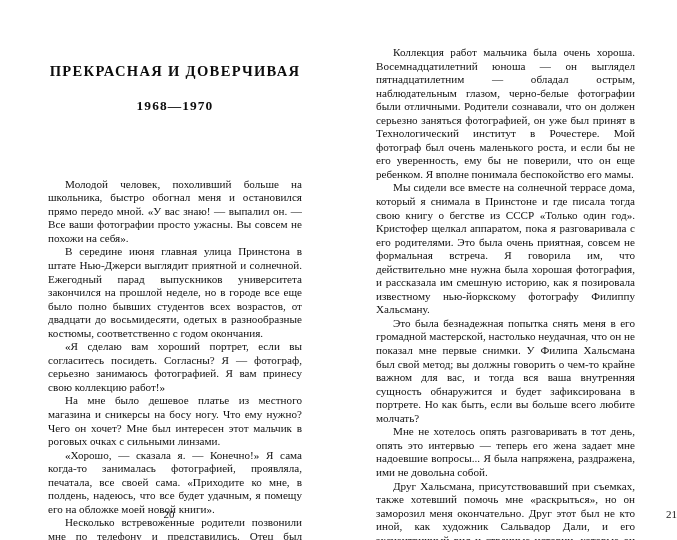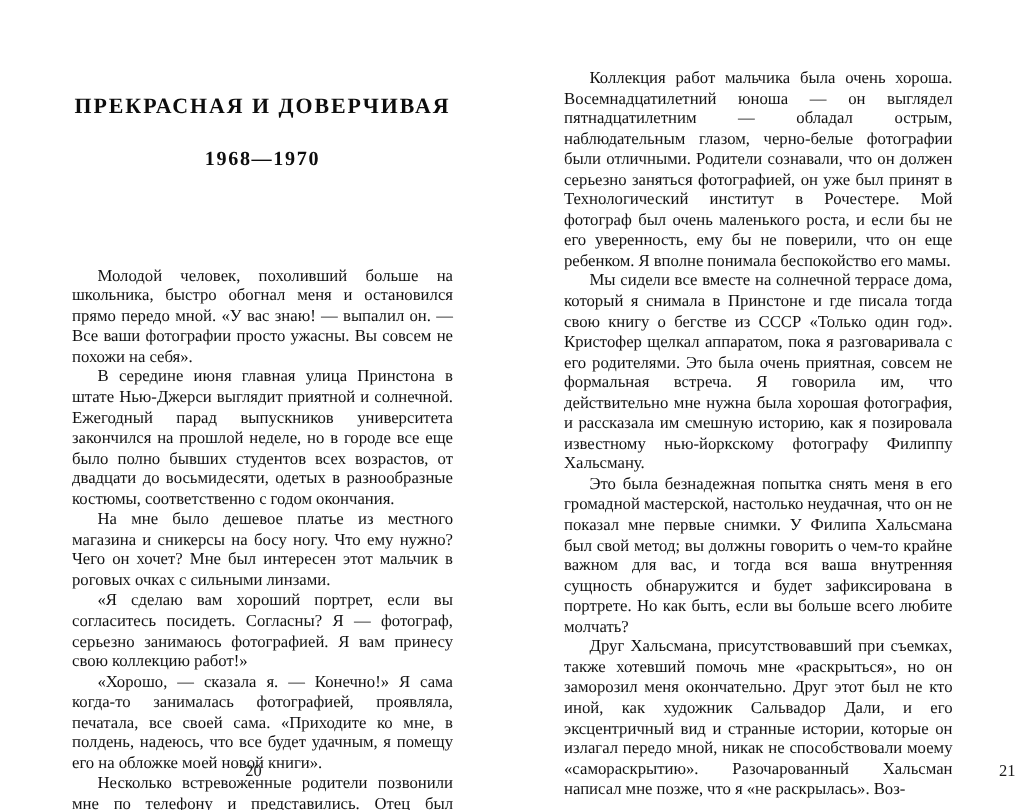--- a/index.html
+++ b/index.html
@@ -95,32 +95,33 @@
 
 <div class="page">
   <div class="spread">
 
     <div class="leaf leaf-left">
       <h1 class="chapter-title">ПРЕКРАСНАЯ И ДОВЕРЧИВАЯ</h1>
       <div class="chapter-dates">1968—1970</div>
       <div class="body-col">
         <p class="para">Молодой человек, похоливший больше на школьника, быстро обогнал меня и остановился прямо передо мной. «У вас знаю! — выпалил он. — Все ваши фотографии просто ужасны. Вы совсем не похожи на себя».</p>
         <p class="para">В середине июня главная улица Принстона в штате Нью-Джерси выглядит приятной и солнечной. Ежегодный парад выпускников университета закончился на прошлой неделе, но в городе все еще было полно бывших студентов всех возрастов, от двадцати до восьмидесяти, одетых в разнообразные костюмы, соответственно с годом окончания.</p>
+        <p class="para">«Я сделаю вам хороший портрет, если вы согласитесь посидеть. Согласны? Я — фотограф, серьезно занимаюсь фотографией. Я вам принесу свою коллекцию работ!»</p>
         <p class="para">На мне было дешевое платье из местного магазина и сникерсы на босу ногу. Что ему нужно? Чего он хочет? Мне был интересен этот мальчик в роговых очках с сильными линзами.</p>
-        <p class="para">«Я сделаю вам хороший портрет, если вы согласитесь посидеть. Согласны? Я — фотограф, серьезно занимаюсь фотографией. Я вам принесу свою коллекцию работ!»</p>
         <p class="para">«Хорошо, — сказала я. — Конечно!» Я сама когда-то занималась фотографией, проявляла, печатала, все своей сама. «Приходите ко мне, в полдень, надеюсь, что все будет удачным, я помещу его на обложке моей новой книги».</p>
         <p class="para">Несколько встревоженные родители позвонили мне по телефону и представились. Отец был инженером по многим патентованным изобретениям. Он был заинтересован. Мать была озабочена. Я заверила их, что мои намерения вполне серьезны.</p>
       </div>
       <div class="folio folio-left">20</div>
     </div>
 
     <div class="leaf leaf-right">
       <div class="body-col">
         <p class="para">Коллекция работ мальчика была очень хороша. Восемнадцатилетний юноша — он выглядел пятнадцатилетним — обладал острым, наблюдательным глазом, черно-белые фотографии были отличными. Родители сознавали, что он должен серьезно заняться фотографией, он уже был принят в Технологический институт в Рочестере. Мой фотограф был очень маленького роста, и если бы не его уверенность, ему бы не поверили, что он еще ребенком. Я вполне понимала беспокойство его мамы.</p>
         <p class="para">Мы сидели все вместе на солнечной террасе дома, который я снимала в Принстоне и где писала тогда свою книгу о бегстве из СССР «Только один год». Кристофер щелкал аппаратом, пока я разговаривала с его родителями. Это была очень приятная, совсем не формальная встреча. Я говорила им, что действительно мне нужна была хорошая фотография, и рассказала им смешную историю, как я позировала известному нью-йоркскому фотографу Филиппу Хальсману.</p>
         <p class="para">Это была безнадежная попытка снять меня в его громадной мастерской, настолько неудачная, что он не показал мне первые снимки. У Филипа Хальсмана был свой метод; вы должны говорить о чем-то крайне важном для вас, и тогда вся ваша внутренняя сущность обнаружится и будет зафиксирована в портрете. Но как быть, если вы больше всего любите молчать?</p>
+        <p class="para">Мне не хотелось опять разговаривать в тот день, опять это интервью — теперь его жена задает мне надоевшие вопросы... Я была напряжена, раздражена, ими не довольна собой.</p>
         <p class="para">Друг Хальсмана, присутствовавший при съемках, также хотевший помочь мне «раскрыться», но он заморозил меня окончательно. Друг этот был не кто иной, как художник Сальвадор Дали, и его эксцентричный вид и странные истории, которые он излагал передо мной, никак не способствовали моему «самораскрытию». Разочарованный Хальсман написал мне позже, что я «не раскрылась». Воз-</p>
       </div>
       <div class="folio folio-right">21</div>
     </div>
 
   </div>
 </div>
 
 </body></html>

